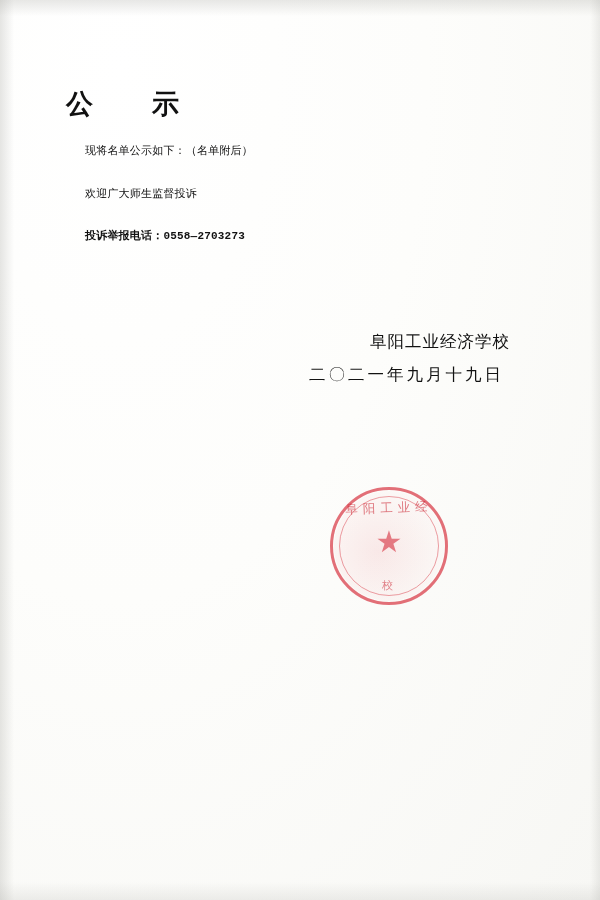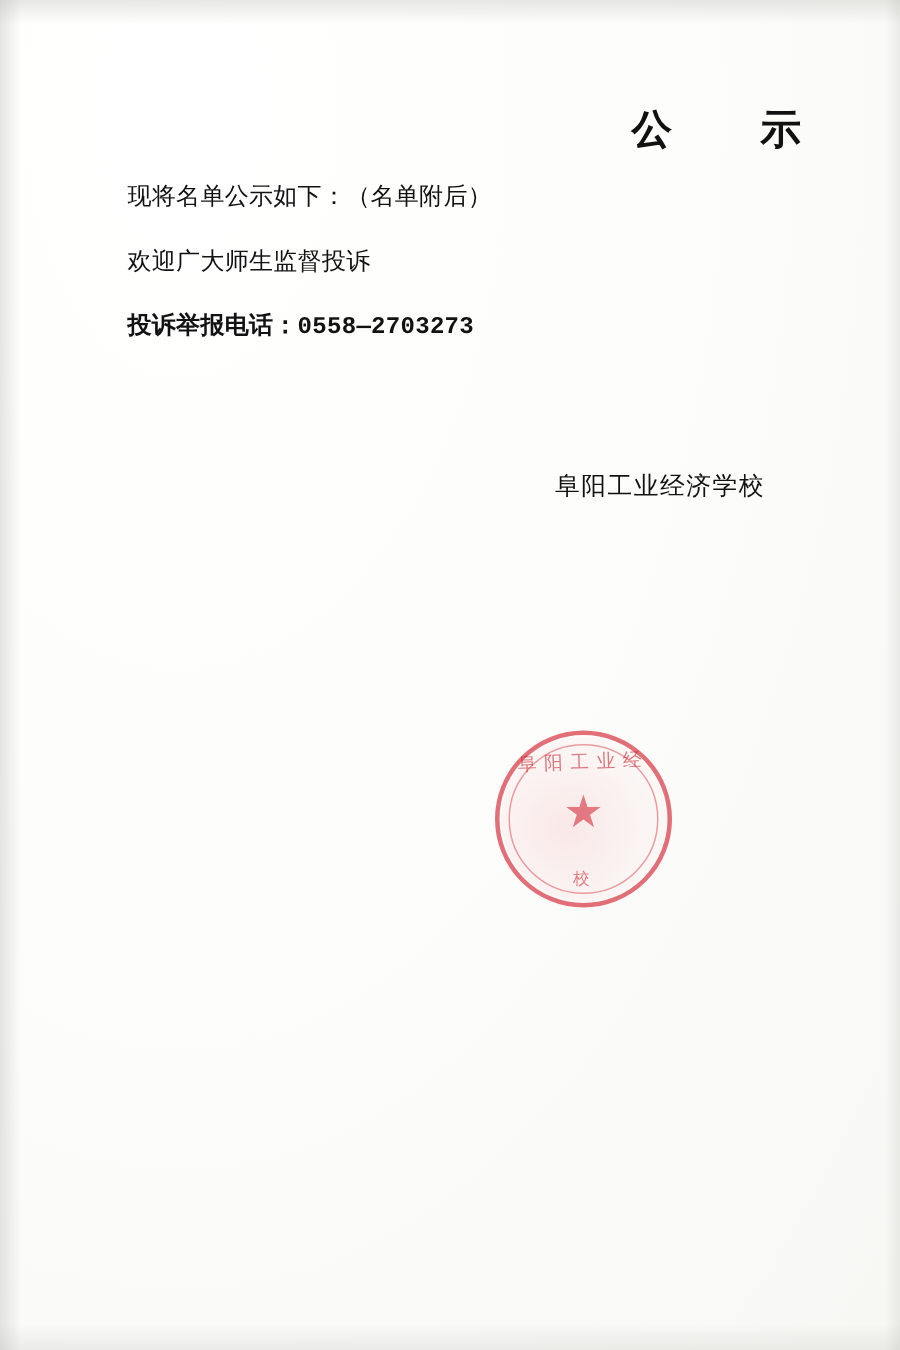--- a/index.html
+++ b/index.html
@@ -56,43 +56,43 @@
 
   .doc-body {
     position: absolute;
     left: 52px;
     top: 0;
     width: 498px;
     height: 900px;
   }
 
   .doc-title {
-    margin-top: 68px;
-    text-align: right;
+    margin-top: 86px;
+    text-align: left;
     font-size: 27px;
     font-weight: bold;
     letter-spacing: 16px;
     color: #111;
     font-family: "Liberation Serif", "DejaVu Serif", serif;
     padding-left: 14px;
   }
 
   .para {
     margin-top: 38px;
     font-size: 16.5px;
     line-height: 32px;
     color: #121212;
     text-align: justify;
     text-indent: 33px;
     letter-spacing: 0.2px;
   }
 
   .line {
     margin-top: 13px;
-    font-size: 16px;
+    font-size: 11px;
     line-height: 30px;
     color: #121212;
     text-indent: 33px;
     letter-spacing: 0.2px;
   }
 
   .line.bold {
     font-weight: bold;
     font-family: Liberation Mono, monospace;
   }
@@ -183,20 +183,21 @@
 
     <div class="doc-title">公　示</div>
 
 
     <div class="line">现将名单公示如下：（名单附后）</div>
     <div class="line">欢迎广大师生监督投诉</div>
     <div class="line bold">投诉举报电话：0558—2703273</div>
 
     <div class="signature">
       <div class="sig-line">阜阳工业经济学校</div>
+      <div class="sig-line date">二〇二一年九月十九日</div>
     </div>
 
   </div>
 
   <div class="seal">
     <div class="seal-smudge"></div>
     <div class="seal-ring"></div>
     <div class="seal-ring inner"></div>
     <div class="seal-text-top">阜阳工业经</div>
     <div class="seal-star">★</div>

